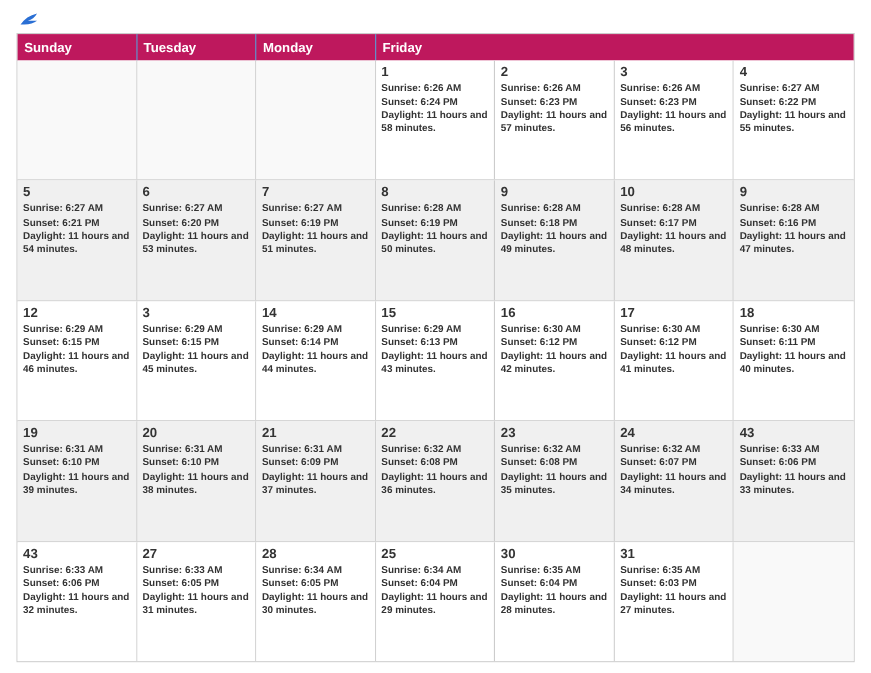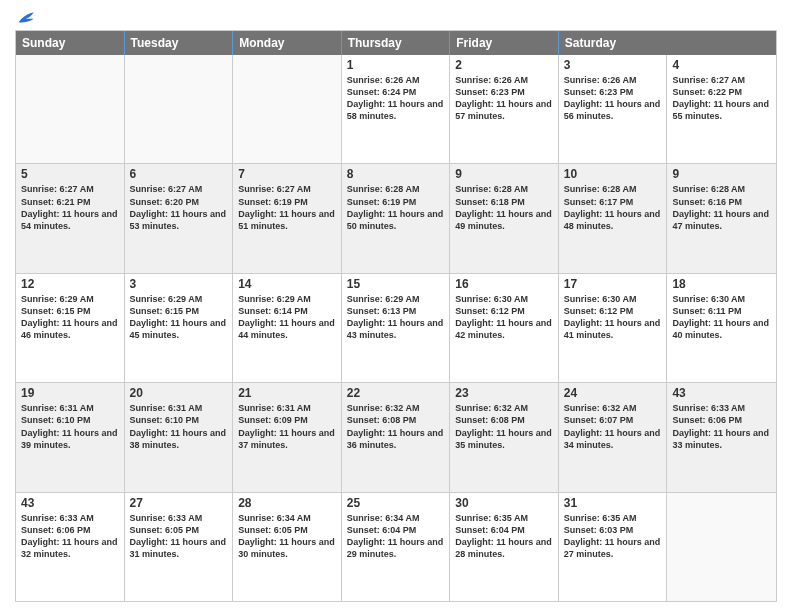--- a/index.html
+++ b/index.html
@@ -56,21 +56,21 @@
     }
     .calendar {
       flex: 1;
       display: flex;
       flex-direction: column;
       border: 1px solid #ccc;
     }
     .cal-header {
       display: grid;
       grid-template-columns: repeat(7, 1fr);
-      background: #737373;
+      background: #be185d;
     }
     .cal-header-cell {
       color: #fff;
       font-size: 12px;
       font-weight: bold;
       padding: 5px 6px;
       text-align: left;
       border-right: 1px solid #5a9ad4;
     }
     .cal-header-cell:last-child { border-right: none; }
@@ -128,23 +128,21 @@
       <div class="month-title"></div>
       <div class="subtitle"></div>
     </div>
   </div>
 
   <div class="calendar">
     <div class="cal-header">
     <div class="cal-header-cell">Sunday</div>
         <div class="cal-header-cell">Tuesday</div>
         <div class="cal-header-cell">Monday</div>
-        <div class="cal-header-cell">Thursday</div>
         <div class="cal-header-cell">Friday</div>
-        <div class="cal-header-cell">Saturday</div>
       </div>
     <div class="cal-body">
     <div class="cal-row">
           <div class="cal-cell empty"></div>
           <div class="cal-cell empty"></div>
           <div class="cal-cell empty"></div>
           <div class="cal-cell">
             <span class="day-num">1</span>
             <div class="cell-text" style="white-space: pre-line;">Sunrise: 6:26 AM
 Sunset: 6:24 PM

